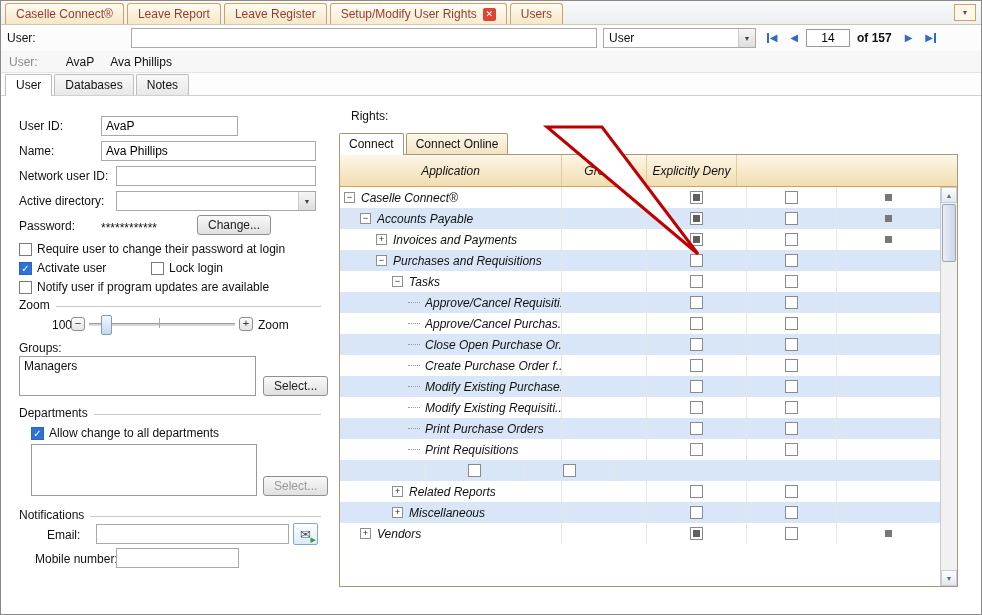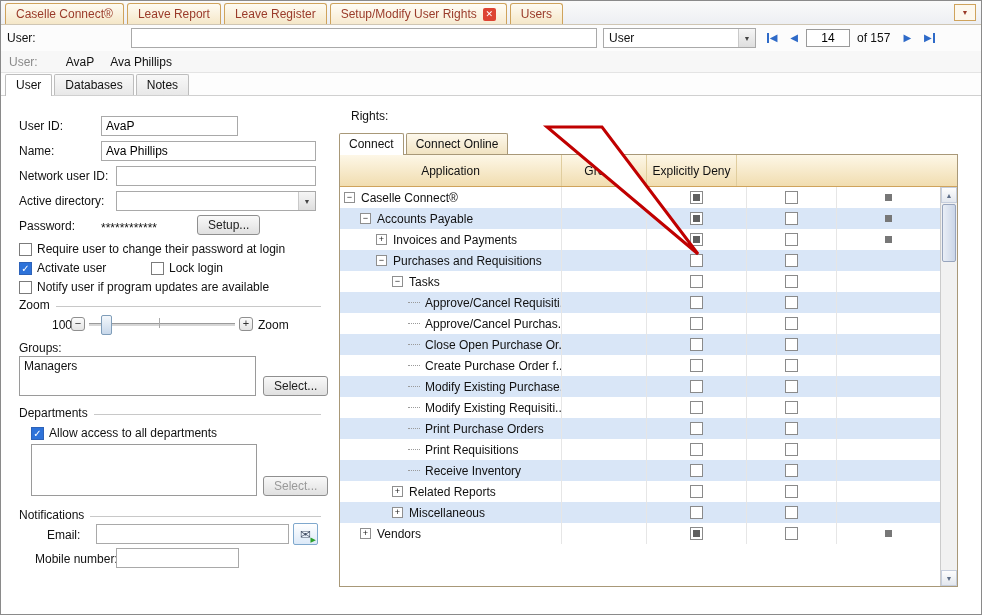--- a/index.html
+++ b/index.html
@@ -25,21 +25,21 @@
   .combo{display:flex;border:1px solid #a9a9a9;background:#fff;height:20px;box-sizing:border-box;}
   .tb-combo{width:153px;}
   .combo-val{flex:1;padding:2px 5px;white-space:nowrap;overflow:hidden;}
   .combo-arrow{width:16px;background:linear-gradient(#f6f6f6,#dedede);border-left:1px solid #c9c9c9;
                font-size:7px;display:flex;align-items:center;justify-content:center;color:#444;flex:none;}
   .nav{display:flex;align-items:center;gap:2px;}
   .navbtn{width:20px;height:18px;display:flex;align-items:center;justify-content:center;gap:1px;cursor:default;}
   .navtri{color:#2e6ac8;font-size:10px;line-height:1;}
   .navbar{width:2px;height:10px;background:#2e6ac8;}
   .rec-input{width:44px;height:18px;border:1px solid #9a9a9a;text-align:center;font:12px "Liberation Sans",sans-serif;box-sizing:border-box;}
-  .rec-total{margin:15px 5px;white-space:nowrap;}
+  .rec-total{margin:15px 5px;white-space:nowrap;font-weight:bold;}
 
   
   .userline{height:21px;background:#f7f7f7;border-bottom:1px solid #e4e4e4;display:flex;align-items:center;padding-left:8px;}
   .ul-label{color:#8a8a8a;}
   .ul-id{margin-left:28px;}
   .ul-name{margin-left:16px;}
 
   
   .subtabs{height:22px;background:#fdfdfd;border-bottom:1px solid #d0d0d0;display:flex;align-items:flex-end;padding-left:4px;}
   .stab{padding:3px 10px;margin-right:2px;border:1px solid #bdbdbd;border-bottom:none;border-radius:2px 2px 0 0;
@@ -70,21 +70,21 @@
   .mailbtn{position:absolute;width:25px;height:22px;border:1px solid #7fa8cd;border-radius:2px;box-sizing:border-box;
            background:linear-gradient(#ffffff,#dce9f8);display:flex;align-items:center;justify-content:center;}
   .mail-ico{font-size:13px;color:#445066;position:relative;}
   .mail-arrow{position:absolute;right:1px;bottom:1px;font-size:7px;color:#2ca02c;line-height:1;}
 
   
   .rtabs{position:absolute;display:flex;align-items:flex-end;height:21px;}
   .rtab{padding:3px 9px;margin-right:2px;border:1px solid #a89878;border-bottom:none;border-radius:2px 2px 0 0;
         background:linear-gradient(#fdf8ec,#f1e3c2);cursor:default;}
   .rtab.active{background:#fff;margin-bottom:-1px;padding-bottom:4px;position:relative;z-index:2;}
-  .grid{position:absolute;border:1px solid #a89878;box-sizing:border-box;background:#fff;display:flex;flex-direction:column;}
+  .grid{position:absolute;border:1px solid #a89878;box-sizing:border-box;background:#fff;display:flex;flex-direction:column;font-style:italic;}
   .ghead{display:flex;height:32px;background:linear-gradient(#fdf7e7,#f1ddb0);border-bottom:1px solid #cfa35c;flex:none;box-sizing:border-box;}
   .gh{display:flex;align-items:center;justify-content:center;border-right:1px solid #e0cd9e;box-sizing:border-box;
       text-align:center;white-space:nowrap;}
   .gh.c0{width:222px}.gh.c1{width:85px}.gh.c2{width:100px}.gh.c3{width:90px}.gh.c4{width:103px}.gh.csb{width:17px;border-right:none}
   .gbodywrap{display:flex;flex:1;min-height:0;}
   .gbody{width:600px;}
   .grow{display:flex;height:21px;align-items:center;}
   .grow.alt{background:#d9e6f7;}
   .gc{height:100%;display:flex;align-items:center;border-right:1px solid #e6e6e6;box-sizing:border-box;}
   .gc.c0{width:222px}.gc.c1{width:85px}.gc.c2{width:100px}.gc.c3{width:90px}.gc.c4{width:103px;border-right:none}
@@ -186,21 +186,21 @@
     <input class="inp" style="left: 115px; top: 70px; width: 200px;" value="">
 
     <span class="flabel" style="left:18px;top:97px">Active directory:</span>
     <div class="combo acombo" style="left:115px;top:95px;width:200px;position:absolute">
       <span class="combo-val"></span>
       <span class="combo-arrow">▼</span>
     </div>
 
     <span class="flabel" style="left:18px;top:122px">Password:</span>
     <span class="flabel" style="left:100px;top:124px">************</span>
-    <button class="btn" style="left:196px;top:119px">Setup...</button>
+    <button class="btn" style="left:196px;top:119px">Change...</button>
 
     <div class="cbrow" style="left:18px;top:146px">
       <span class="chk"></span>
       <span>Require user to change their password at login</span>
     </div>
     <div class="cbrow" style="left:18px;top:165px">
       <span class="chk checked">✓</span>
       <span>Activate user</span>
     </div>
     <div class="cbrow" style="left:150px;top:165px">
@@ -229,21 +229,21 @@
       <div class="litem">Managers</div>
     </div>
     <button class="btn" style="left:262px;top:280px">Select...</button>
 
     <div class="gsep" style="left:18px;top:310px;width:302px">
       <span>Departments</span>
       <span class="gsep-line"></span>
     </div>
     <div class="cbrow" style="left:30px;top:330px">
       <span class="chk checked">✓</span>
-      <span>Allow access to all departments</span>
+      <span>Allow change to all departments</span>
     </div>
     <div class="listbox" style="left:30px;top:348px;width:226px;height:52px"></div>
     <button class="btn disabled" style="left:262px;top:380px">Select...</button>
 
     <div class="gsep" style="left:18px;top:412px;width:302px">
       <span>Notifications</span>
       <span class="gsep-line"></span>
     </div>
     <span class="flabel" style="left:46px;top:431px">Email:</span>
     <input class="inp" style="left: 95px; top: 428px; width: 193px;" value="">
@@ -450,24 +450,20 @@
               <div class="gc c1"></div>
               <div class="gc ctr c2">
                 <div class="gcb"></div>
               </div>
               <div class="gc ctr c3">
                 <div class="gcb"></div>
               </div>
               <div class="gc ctr c4"></div>
             </div>
             <div class="grow alt">
-              <div class="gc c0" style="padding-left: 68px;">
-                <div class="stub"></div>
-                <div class="glbl">Receive Inventory</div>
-              </div>
               <div class="gc c1"></div>
               <div class="gc ctr c2">
                 <div class="gcb"></div>
               </div>
               <div class="gc ctr c3">
                 <div class="gcb"></div>
               </div>
               <div class="gc ctr c4"></div>
             </div>
             <div class="grow">

